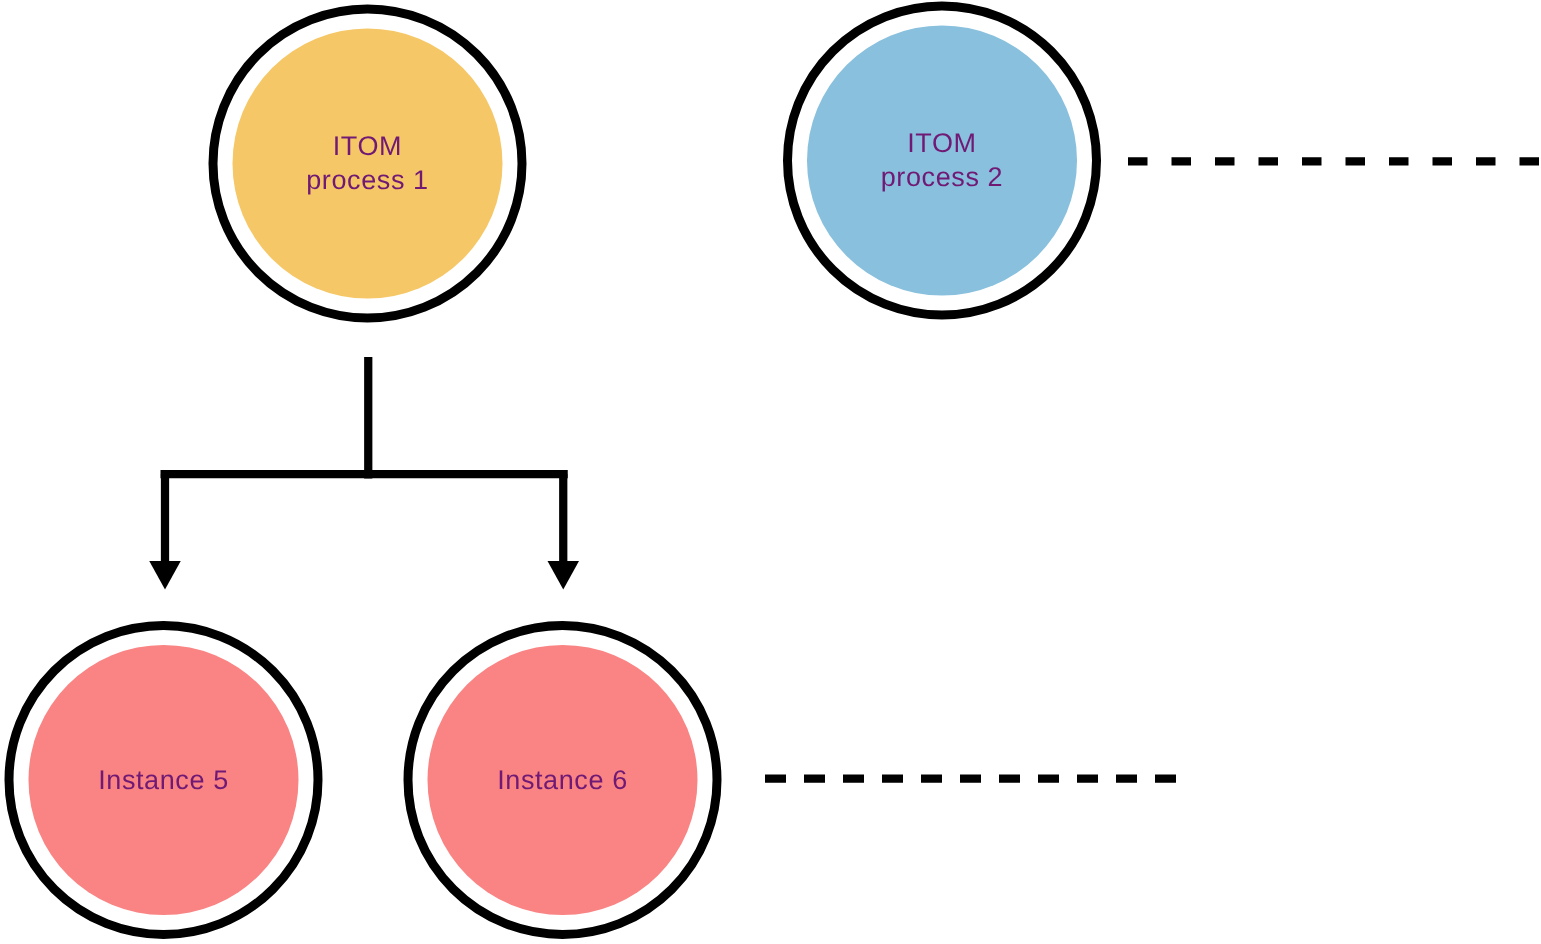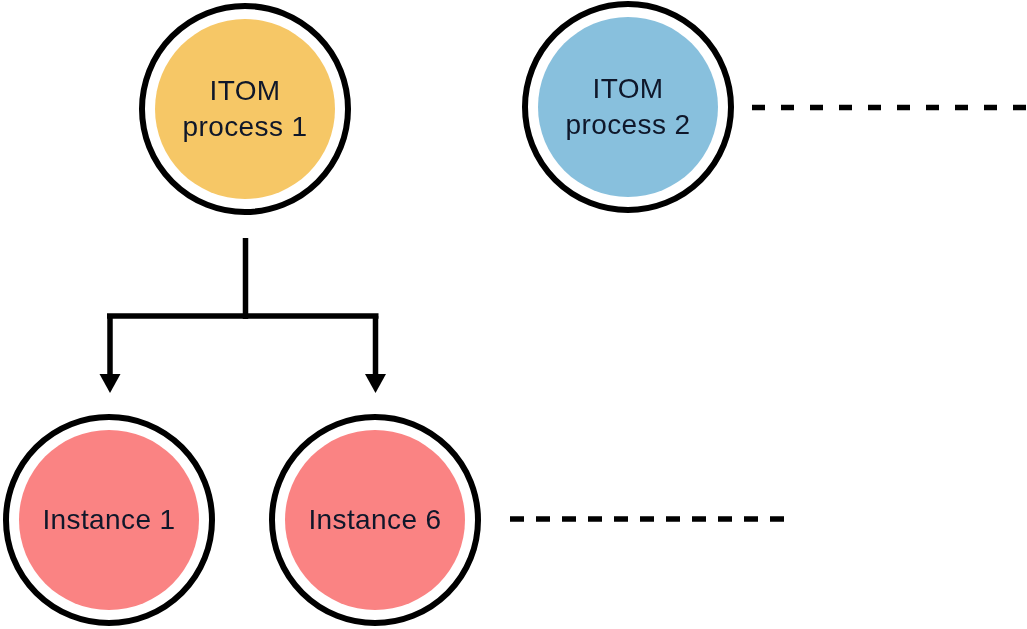--- a/index.html
+++ b/index.html
@@ -40,24 +40,24 @@
   }
   .node-fill {
     width: 180px;
     height: 180px;
     border-radius: 50%;
     display: flex;
     align-items: center;
     justify-content: center;
   }
   .node-label {
-    font-size: 28px;
+    font-size: 18px;
     line-height: 1.27;
     letter-spacing: 0.4px;
-    color: #0f172a;
+    color: #701a75;
     text-align: center;
     white-space: pre-line;
   }
   #node-itom-1    { left: 139px; top: 3px; }
   #node-itom-2    { left: 522px; top: 1px; }
   #node-instance-1 { left: 3px;   top: 414px; }
   #node-instance-2 { left: 269px; top: 414px; }
 </style>
 </head>
 <body>
@@ -90,21 +90,21 @@
 
   <div class="node" id="node-itom-2">
     <div class="node-fill" style="background: rgb(136, 192, 221);">
       <div class="node-label">ITOM
 process 2</div>
     </div>
   </div>
 
   <div class="node" id="node-instance-1">
     <div class="node-fill" style="background: rgb(250, 131, 131);">
-      <div class="node-label">Instance 1</div>
+      <div class="node-label">Instance 5</div>
     </div>
   </div>
 
   <div class="node" id="node-instance-2">
     <div class="node-fill" style="background: rgb(250, 131, 131);">
       <div class="node-label">Instance 6</div>
     </div>
   </div>
 
 </div>

